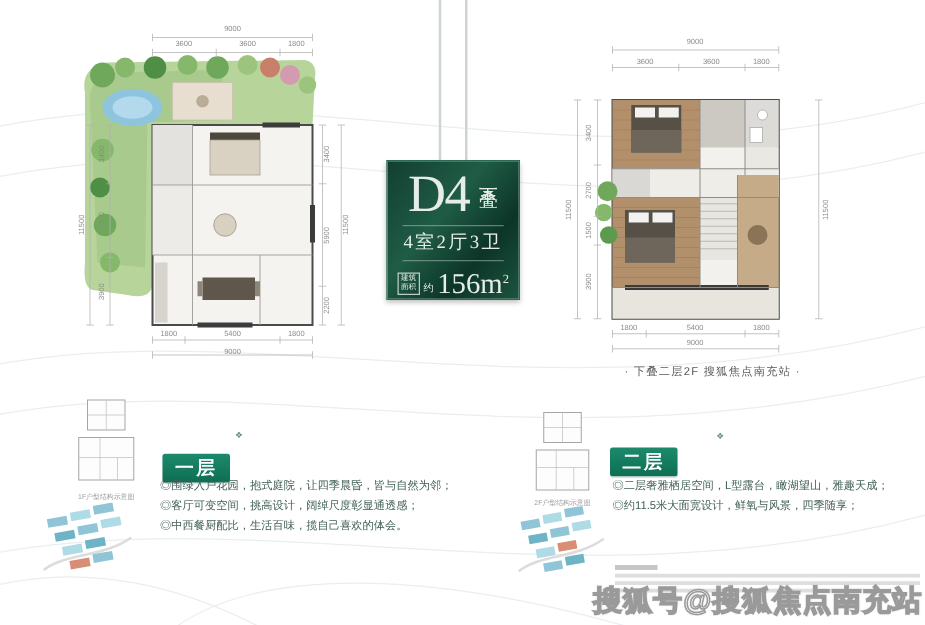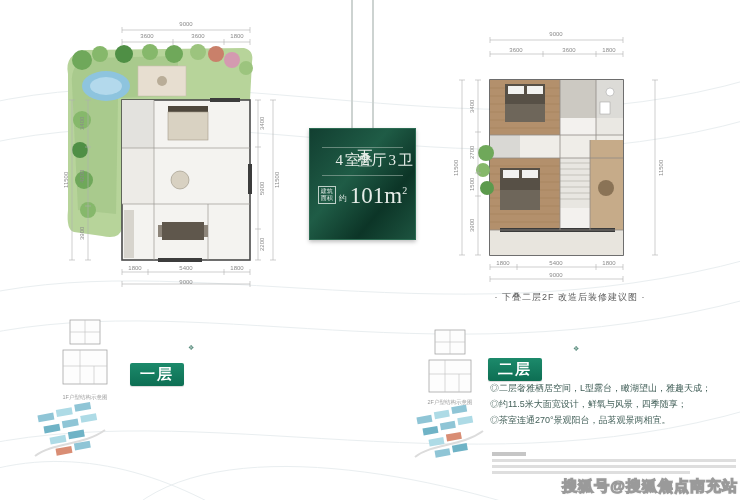--- a/index.html
+++ b/index.html
@@ -22,31 +22,31 @@
   
   .hang-line{position:absolute;top:0;width:1.5px;height:128px;background:#cdd3d1;}
   .card{position:absolute;left:309px;top:128px;width:107px;height:112px;
         background:linear-gradient(130deg,#123f31,#1f5c46 40%,#0c3527 70%,#1d5440);
         border:1px solid #2b6b52;box-shadow:0 2px 4px rgba(0,0,0,.25);
         color:#e6ede8;font-family:"Liberation Serif",serif;box-sizing:border-box;padding-top:6px;}
   .card-top{display:flex;justify-content:center;align-items:flex-start;}
   .card-model{font-size:42px;line-height:42px;letter-spacing:-1px;}
   .card-stack{writing-mode:vertical-rl;font-size:15px;letter-spacing:3px;margin-left:4px;margin-top:3px;}
   .card-divider{height:1px;background:#a7bab1;opacity:.55;margin:3px 12px 0 12px;}
-  .card-rooms{text-align:right;font-size:15px;letter-spacing:2px;padding:3px 0 2px 0;}
+  .card-rooms{text-align:center;font-size:15px;letter-spacing:2px;padding:3px 0 2px 0;}
   .card-area{display:flex;justify-content:center;align-items:flex-end;gap:3px;padding-top:4px;}
   .area-box{border:1px solid rgba(230,237,232,.8);font-size:6px;line-height:7px;padding:1px 2px;margin-bottom:3px;}
   .area-approx{font-size:8px;margin-bottom:3px;}
   .area-value{font-size:23px;line-height:22px;}
   .area-value sup{font-size:10px;}
   
   .disc{position:absolute;left:492px;top:452px;width:244px;}
   .disc .h{width:34px;height:4px;background:#c6c6c6;margin-bottom:3px;}
   .disc .l{height:3px;background:#dedede;margin-bottom:3px;}
-  .watermark{position:absolute;right:2px;bottom:4px;font-size:15px;font-weight:bold;color:#ffffff;
+  .watermark{position:absolute;right:2px;bottom:4px;font-size:23px;font-weight:bold;color:#ffffff;
              letter-spacing:1px;-webkit-text-stroke:1.2px #9a9a9a;
              text-shadow:0 0 2px rgba(0,0,0,.25);font-family:"Liberation Sans",sans-serif;}
 </style>
 </head>
 <body>
 
 <div class="canvas">
 
   <svg class="abs" style="left:0;top:0" width="740" height="500" viewBox="0 0 740 500">
     <g fill="none" stroke="#e9eef0" stroke-width="1">
@@ -278,38 +278,39 @@
   <div class="dlv" style="left:468px;top:93px">3400</div>
   <div class="dlv" style="left:468px;top:139px">2700</div>
   <div class="dlv" style="left:468px;top:171px">1500</div>
   <div class="dlv" style="left:468px;top:212px">3900</div>
   <div class="dlv" style="left:657px;top:155px">11500</div>
   <div class="dlh" style="left:491px;top:259px">1800</div>
   <div class="dlh" style="left:544px;top:259px">5400</div>
   <div class="dlh" style="left:597px;top:259px">1800</div>
   <div class="dlh" style="left:544px;top:271px">9000</div>
 
-  <div class="caption" style="left:470px;top:291px">· 下叠二层2F 改造后装修建议图 ·</div>
+  <div class="caption" style="left:470px;top:291px">· 下叠二层2F 搜狐焦点南充站 ·</div>
 
   <div class="hang-line" style="left:351px"></div>
   <div class="hang-line" style="left:372px"></div>
   <div class="card">
     <div class="card-top">
+      <span class="card-model">D4</span>
       <span class="card-stack">下叠</span>
     </div>
     <div class="card-divider"></div>
     <div class="card-rooms">4室2厅3卫</div>
     <div class="card-divider"></div>
     <div class="card-area">
       <span class="area-box">
         <div>建筑</div>
         <div>面积</div>
       </span>
       <span class="area-approx">约</span>
-      <span class="area-value"><span>101m</span><sup>2</sup></span>
+      <span class="area-value"><span>156m</span><sup>2</sup></span>
     </div>
   </div>
 
   <svg class="abs" style="left:58px;top:318px" width="54" height="74" viewBox="0 0 54 74">
     <g fill="#fdfdfd" stroke="#a5a5a5" stroke-width=".8">
       <rect x="12" y="2" width="30" height="24"></rect>
       <rect x="5" y="32" width="44" height="34"></rect>
     </g>
     <g stroke="#c0c0c0" stroke-width=".6">
       <line x1="12" y1="14" x2="42" y2="14"></line>
@@ -332,20 +333,25 @@
       <rect x="50" y="16" width="16" height="7" fill="#aedbe6"></rect>
       <rect x="16" y="32" width="16" height="7" fill="#aedbe6"></rect>
       <rect x="35" y="30" width="16" height="7" fill="#6fb3c6"></rect>
       <rect x="20" y="44" width="16" height="7" fill="#d98d74"></rect>
       <rect x="39" y="42" width="16" height="7" fill="#8fc5d6"></rect>
     </g>
   </svg>
 
   <div class="ornament" style="left:188px;top:344px">❖</div>
   <div class="floor-tag" style="left:130px;top:363px">一层</div>
+  <div class="bullets" style="left:128px;top:380px;width:238px">
+    <p>◎围绿入户花园，抱式庭院，让四季晨昏，皆与自然为邻；</p>
+    <p>◎客厅可变空间，挑高设计，阔绰尺度彰显通透感；</p>
+    <p>◎中西餐厨配比，生活百味，揽自己喜欢的体会。</p>
+  </div>
 
   <svg class="abs" style="left:425px;top:328px" width="50" height="70" viewBox="0 0 50 70">
     <g fill="#fdfdfd" stroke="#a5a5a5" stroke-width=".8">
       <rect x="10" y="2" width="30" height="24"></rect>
       <rect x="4" y="32" width="42" height="32"></rect>
     </g>
     <g stroke="#c0c0c0" stroke-width=".6">
       <line x1="10" y1="14" x2="40" y2="14"></line>
         <line x1="25" y1="2" x2="25" y2="26"></line>
       <line x1="4" y1="46" x2="46" y2="46"></line>
@@ -369,21 +375,20 @@
       <rect x="19" y="43" width="15" height="7" fill="#8fc5d6"></rect>
       <rect x="37" y="41" width="15" height="7" fill="#6fb3c6"></rect>
     </g>
   </svg>
 
   <div class="ornament" style="left:573px;top:345px">❖</div>
   <div class="floor-tag" style="left:488px;top:358px">二层</div>
   <div class="bullets" style="left:490px;top:380px;width:242px">
     <p>◎二层奢雅栖居空间，L型露台，瞰湖望山，雅趣天成；</p>
     <p>◎约11.5米大面宽设计，鲜氧与风景，四季随享；</p>
-    <p>◎茶室连通270°景观阳台，品茗观景两相宜。</p>
   </div>
 
   <div class="disc">
     <div class="h"></div>
     <div class="l" style="width:244px"></div>
     <div class="l" style="width:244px"></div>
     <div class="l" style="width:198px"></div>
   </div>
   <div class="watermark">搜狐号@搜狐焦点南充站</div>
 

